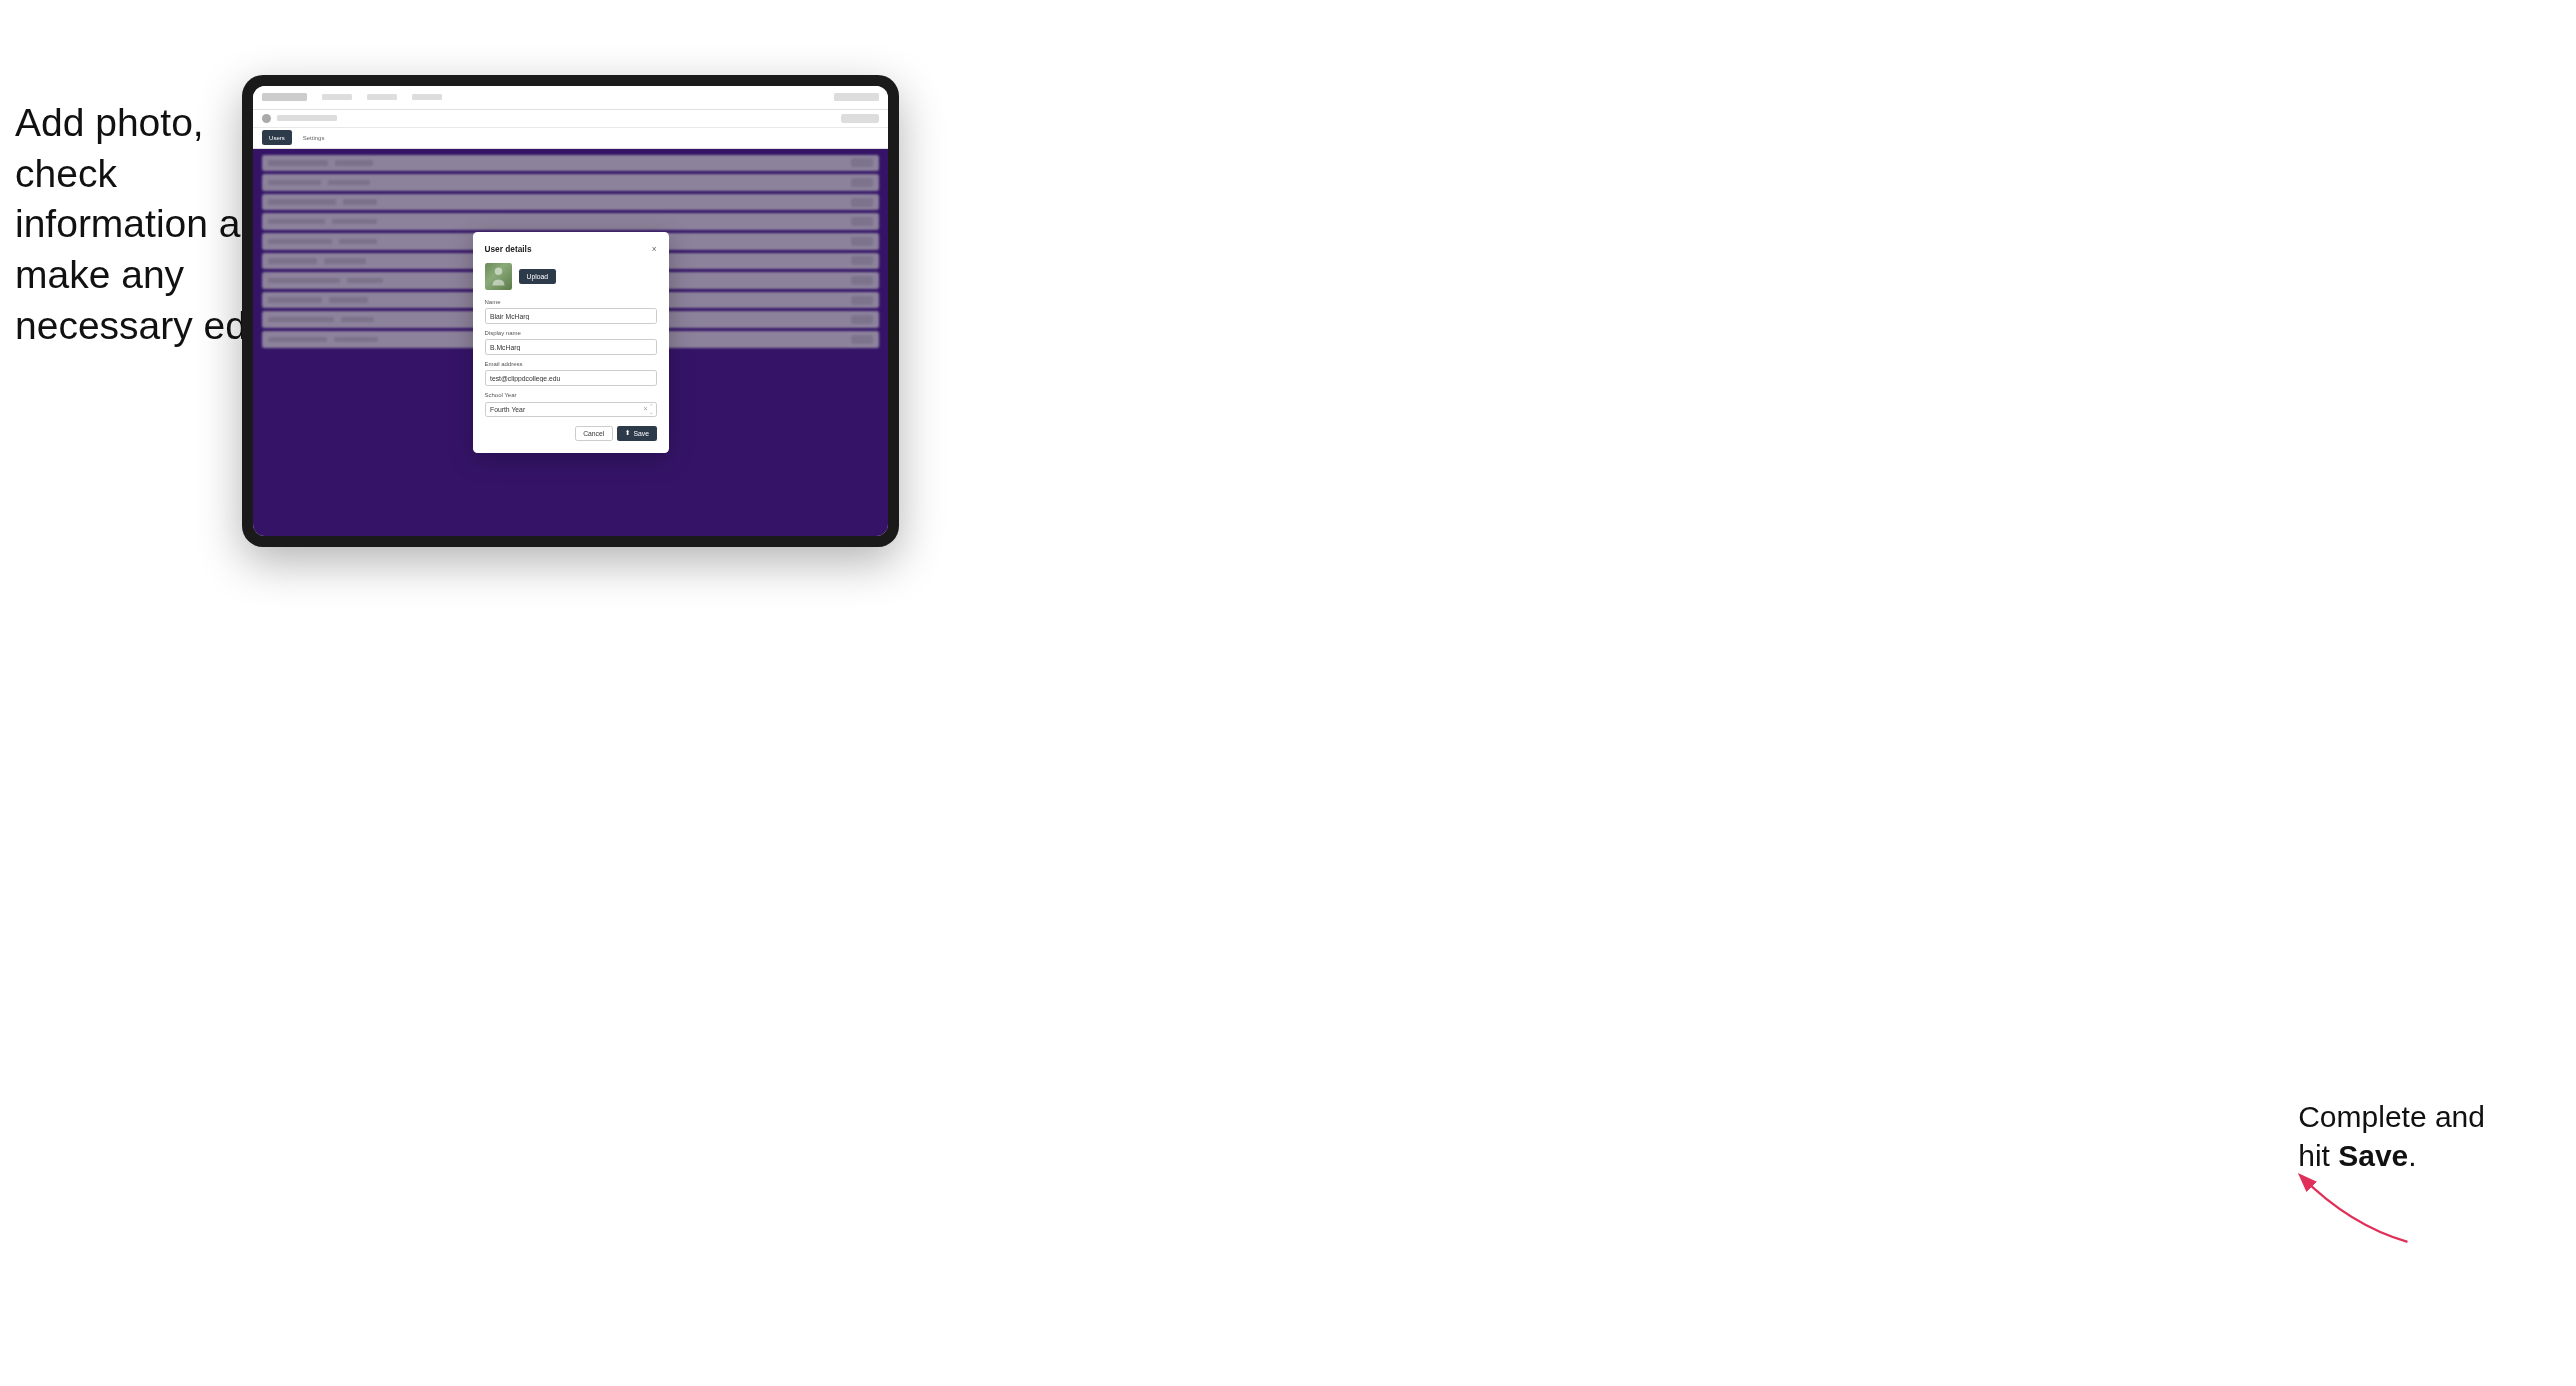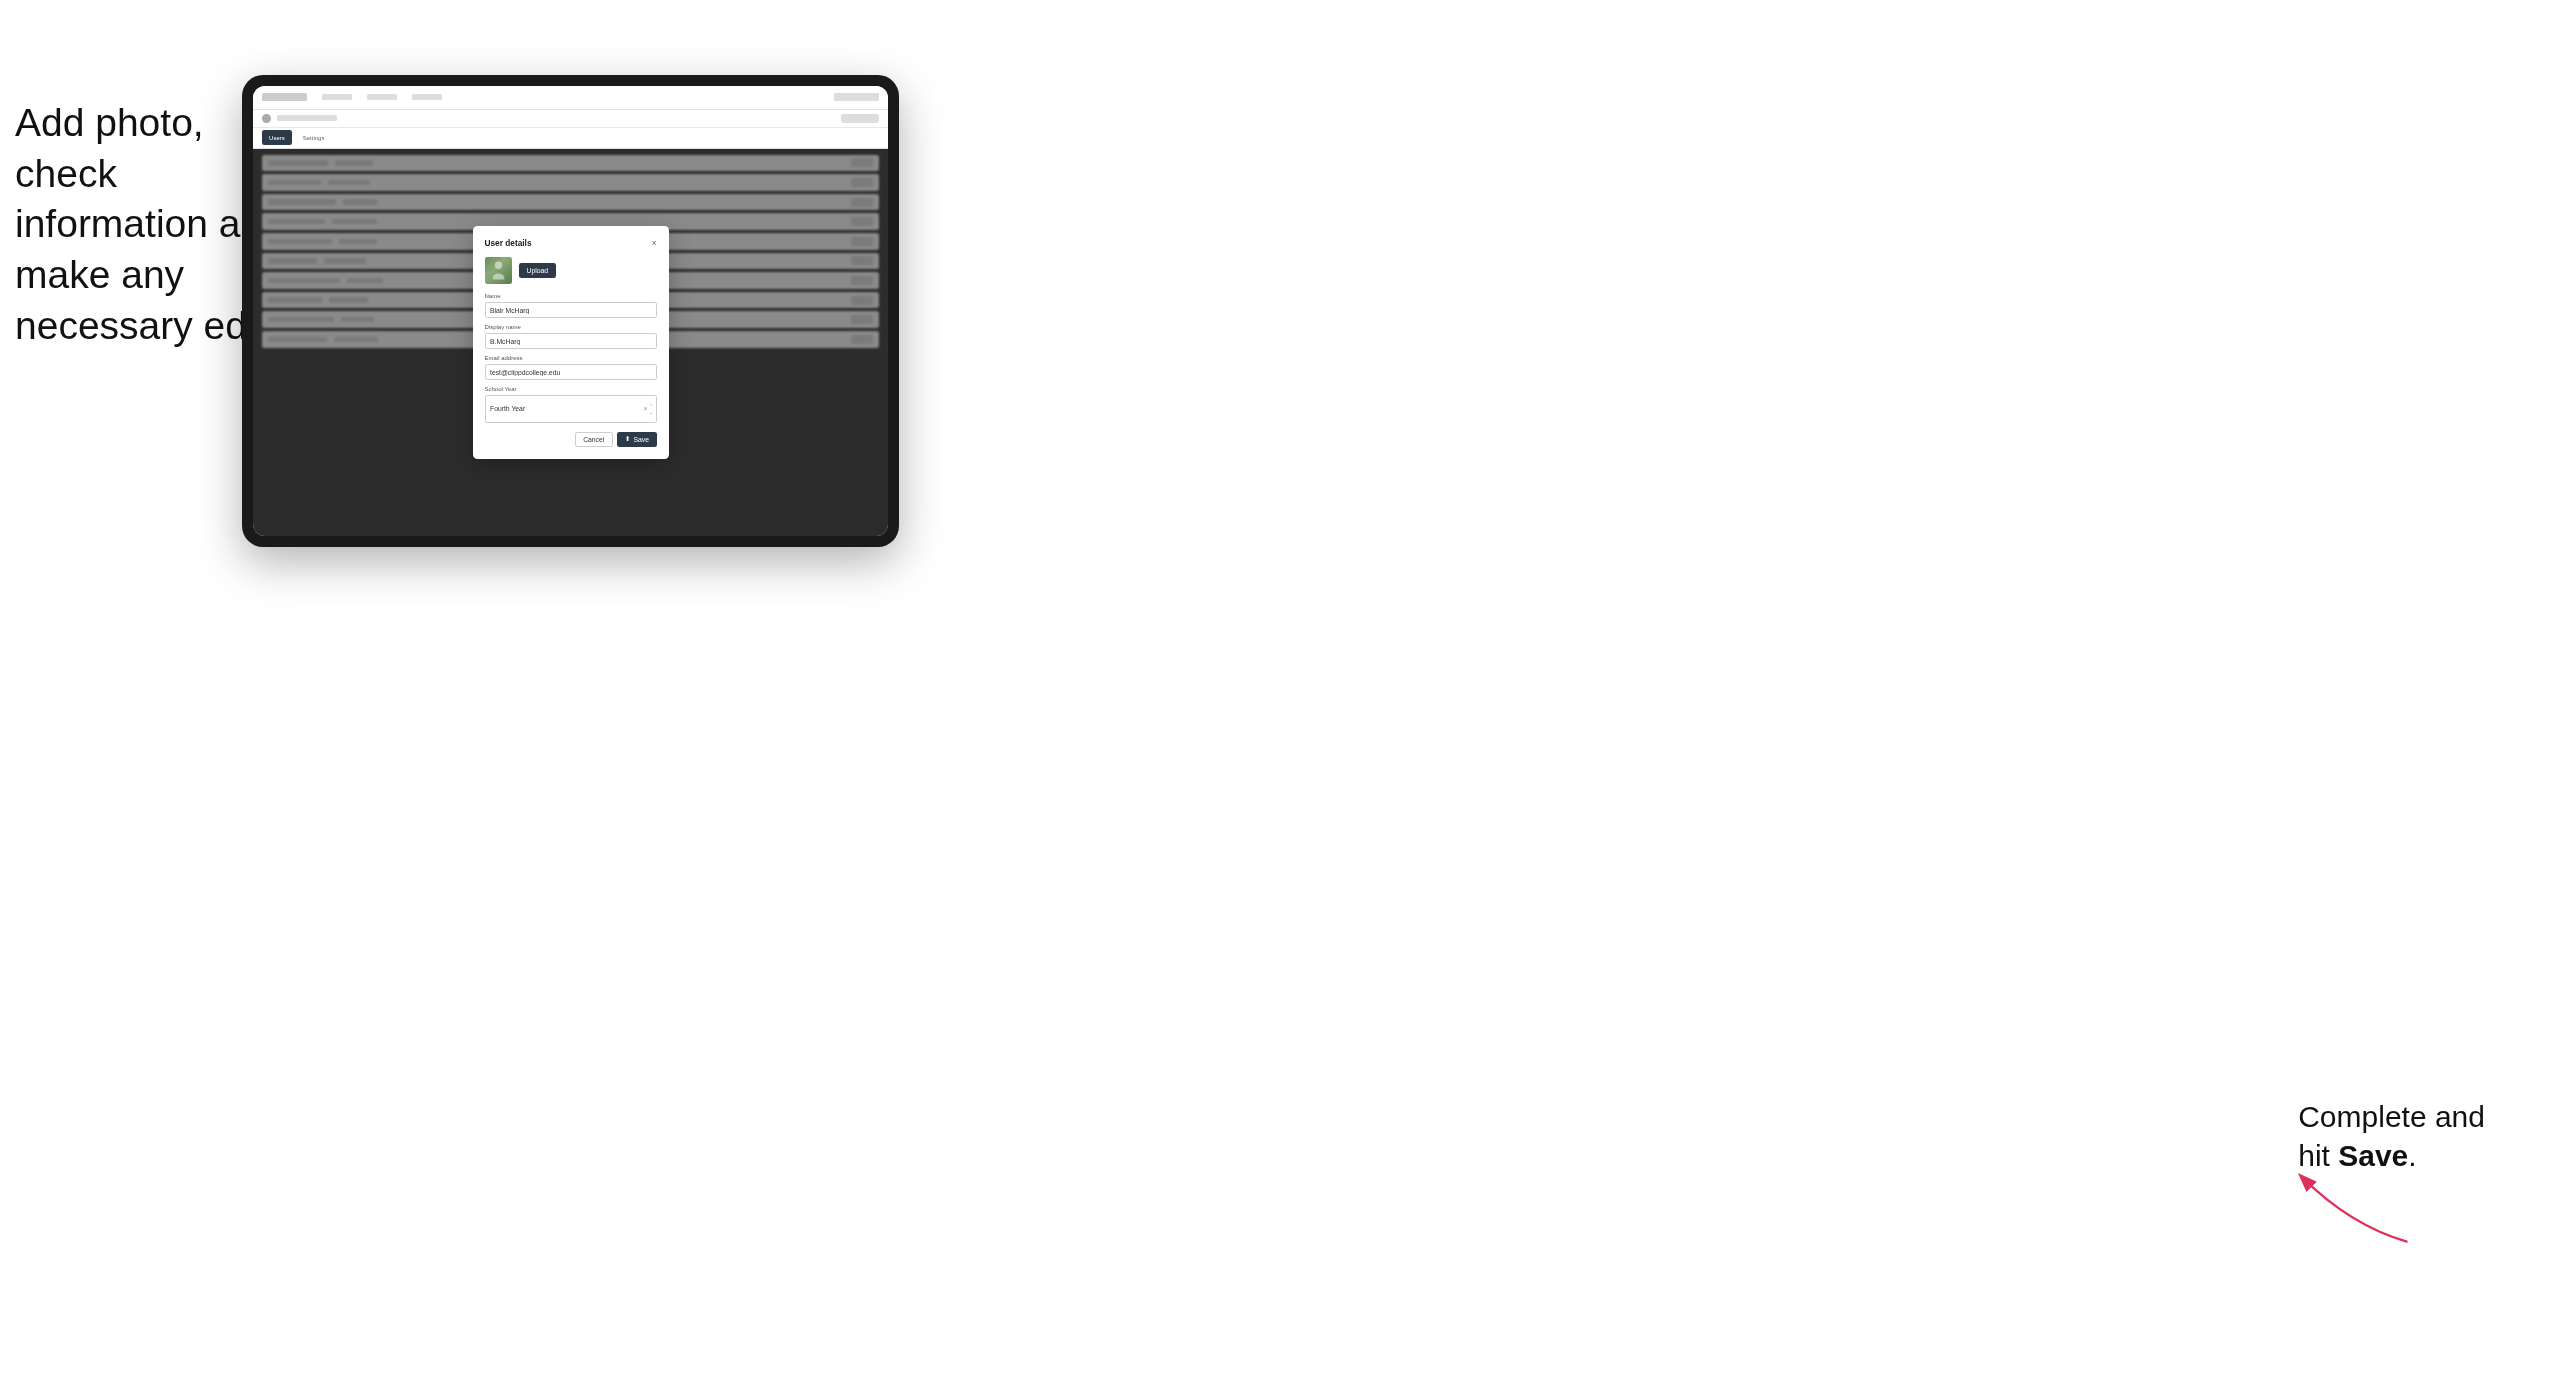--- a/index.html
+++ b/index.html
@@ -146,21 +146,21 @@
       height: 15px;
       padding: 0 7.5px;
       font-size: 6px;
       display: flex;
       align-items: center;
       color: #666;
     }
 
     
     .content-area {
-      background: #404040;
+      background: #4c1d95;
       flex: 1;
       position: relative;
       height: calc(100% - 63px);
       overflow: hidden;
     }
 
     
     .table-container {
       padding: 6px 9px;
       filter: blur(0.8px);
@@ -288,21 +288,21 @@
       background: #fff;
     }
 
     
     .select-container {
       position: relative;
       width: 100%;
     }
     .select-input {
       width: 100%;
-      height: 28px;
+      height: 15px;
       border: 0.8px solid #ccc;
       border-radius: 2.3px;
       padding: 0 21px 0 4.5px;
       font-size: 6.8px;
       color: #333;
       appearance: none;
       background: #fff;
       outline: none;
     }
     .select-icons {

